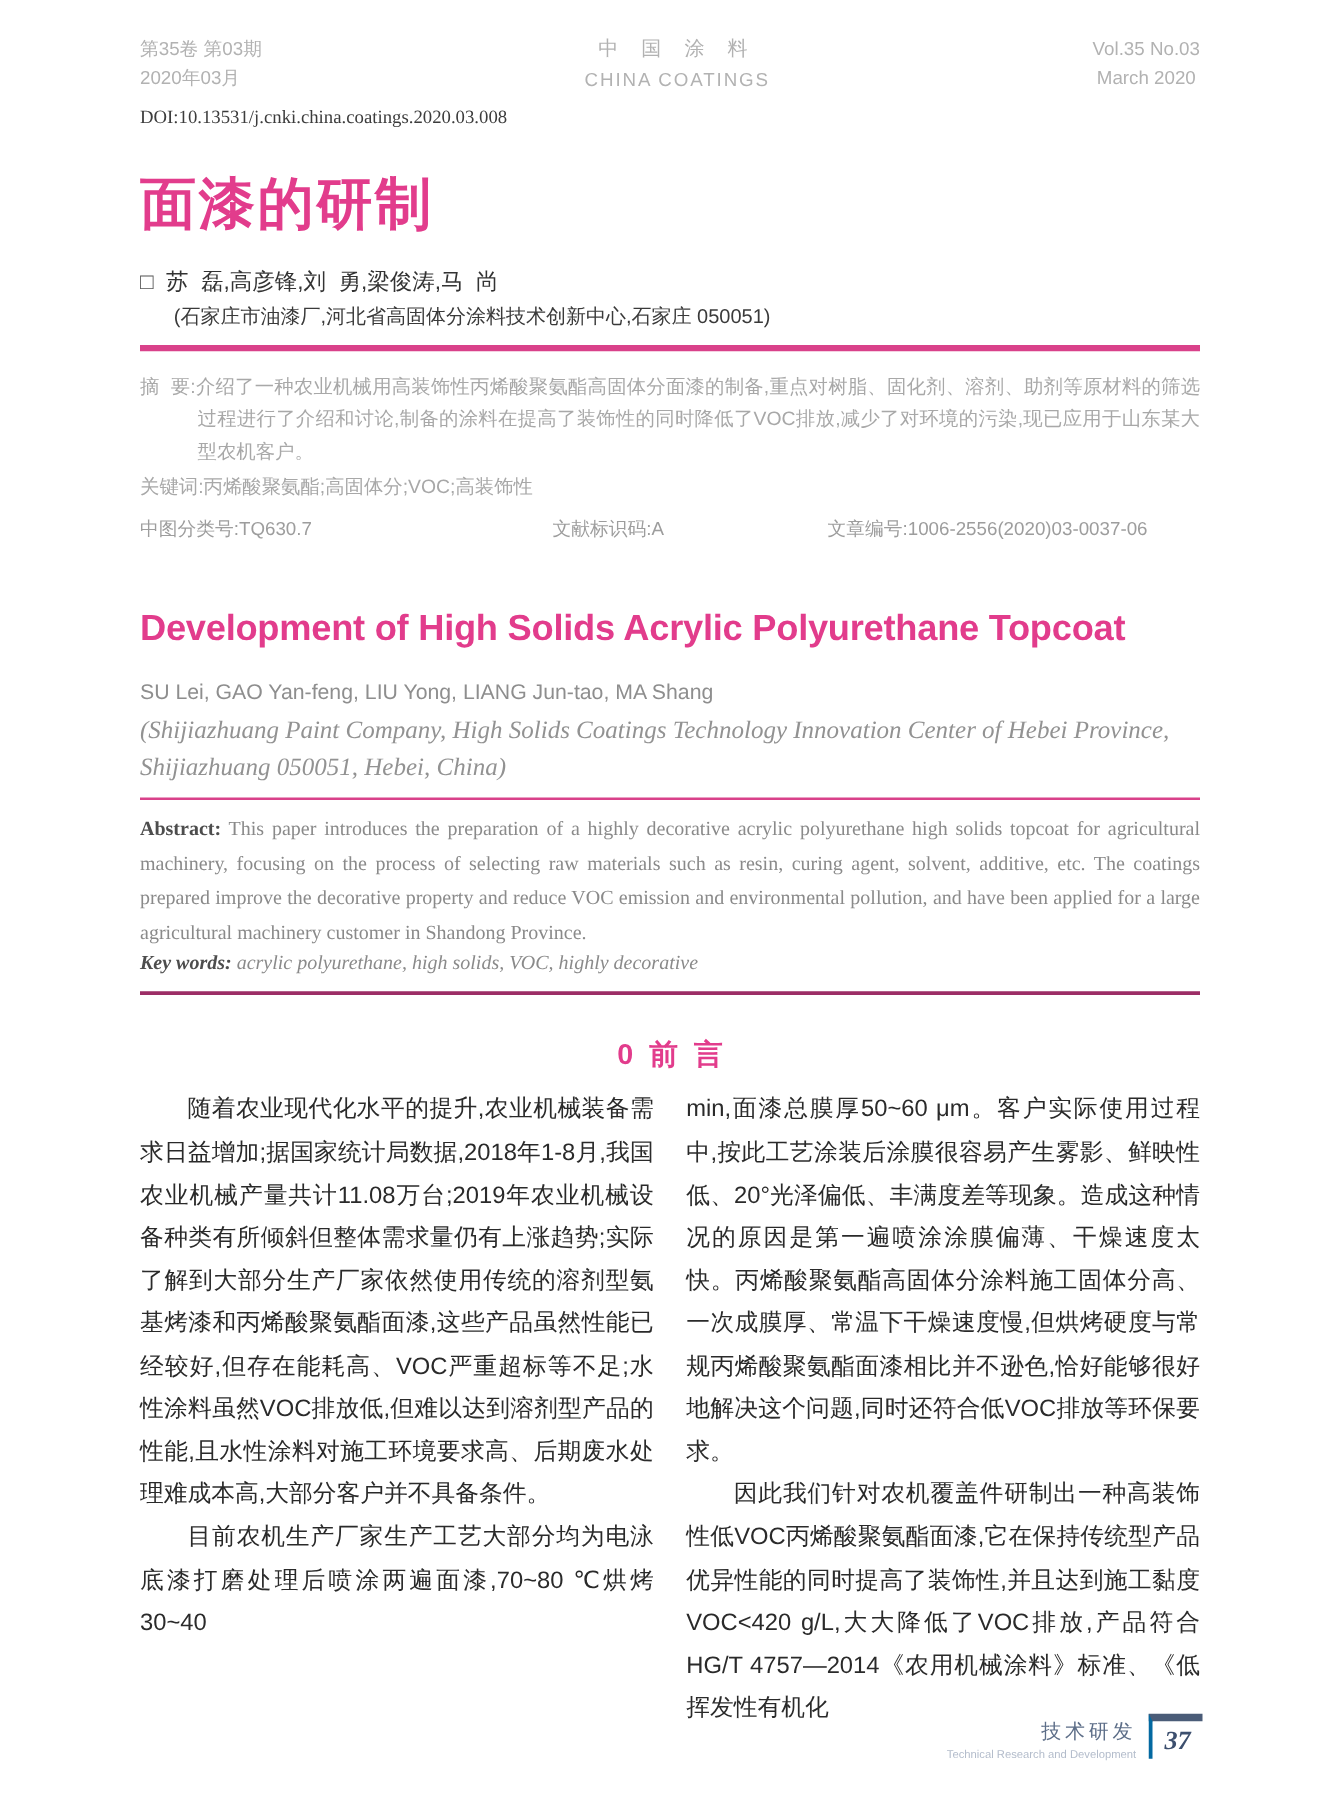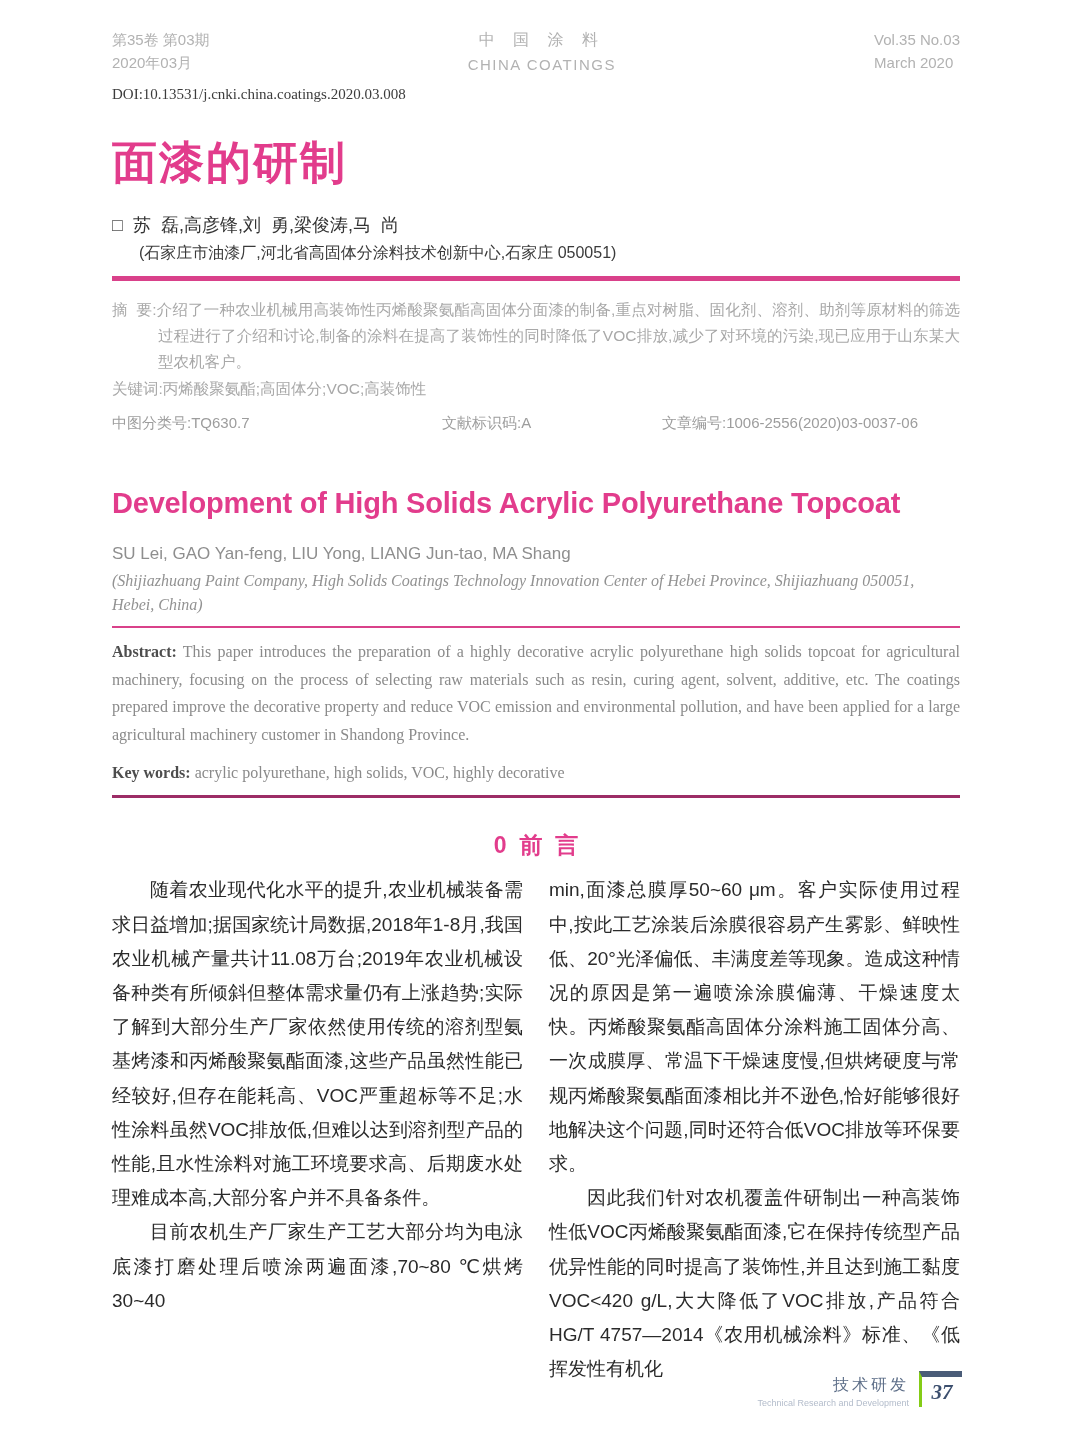--- a/index.html
+++ b/index.html
@@ -14,21 +14,21 @@
   html,body{margin:0;padding:0;background:#e9e9e9;}
   .page{
     position:relative;width:1072px;height:1444px;margin:0 auto;background:#ffffff;
     font-family:"Liberation Sans","DejaVu Sans",sans-serif;color:var(--ink);
     overflow:hidden;box-sizing:border-box;padding:28px 112px 0 112px;
   }
   
   .jheader{display:flex;justify-content:space-between;align-items:flex-start;
     color:#b2b2b2;font-size:15px;line-height:1.55;}
   .jheader .c{text-align:center;}
-  .jheader .r{text-align:left;}
+  .jheader .r{text-align:center;}
   .journal-cn{letter-spacing:7px;font-size:16px;}
   .journal-en{letter-spacing:1.5px;}
   .doi{margin-top:10px;font-family:"Liberation Serif","DejaVu Serif",serif;
     font-size:15px;color:#3c3c3c;}
   
   .cn-title{margin-top:30px;color:var(--accent-pink);font-weight:bold;
     font-size:45px;line-height:1.34;letter-spacing:2px;}
   .authors-cn{margin-top:20px;font-size:18px;color:#333;white-space:pre-wrap;}
   .author-marker{display:inline-block;margin-right:10px;color:#555;}
   .affil-cn{margin-top:6px;font-size:16px;color:#3a3a3a;padding-left:27px;}
@@ -37,43 +37,43 @@
   .abs-cn{margin-top:16px;color:var(--gray-light);font-size:15.5px;line-height:1.68;
     text-align:justify;padding-left:46px;text-indent:-46px;white-space:pre-wrap;}
   .kw-cn{margin-top:4px;color:var(--gray-light);font-size:15.5px;}
   .class-row{margin-top:14px;display:grid;grid-template-columns:330px 220px auto;
     color:#9d9d9d;font-size:15px;}
   
   .en-title{margin-top:48px;color:var(--accent-pink);font-weight:bold;
     font-size:29px;line-height:1.55;letter-spacing:-0.2px;}
   .authors-en{margin-top:18px;font-size:17px;color:var(--gray-mid);}
   .affil-en{margin-top:5px;font-family:"Liberation Serif","DejaVu Serif",serif;
-    font-style:italic;font-size:16px;color:#929292;line-height:1.5;}
+    font-style:italic;font-size:20px;color:#929292;line-height:1.5;}
   .rule-thin{margin-top:9px;height:2px;background:var(--rule-pink);}
   .abs-en{margin-top:10px;font-family:"Liberation Serif","DejaVu Serif",serif;
     font-size:16px;color:#8a8a8a;line-height:1.72;text-align:justify;}
   .abs-en b,.kw-en b{color:#4d4d4d;}
-  .kw-en{margin-top:16px;font-family:"Liberation Serif","DejaVu Serif",serif;
-    font-size:16px;color:#8a8a8a;}
+  .kw-en{margin-top:2px;font-family:"Liberation Serif","DejaVu Serif",serif;
+    font-size:16px;color:#8a8a8a;font-style:italic;}
   .rule-dark{margin-top:13px;height:3px;background:var(--rule-dark);}
   
   .sec-heading{margin-top:32px;color:var(--accent-pink);font-weight:bold;
     font-size:23px;white-space:pre;text-align:center;}
   .cols{margin-top:12px;display:flex;gap:26px;}
   .col{width:411px;font-size:19px;line-height:1.8;text-align:justify;color:var(--ink);}
   .col p{margin:0;text-indent:2em;}
   .col p.cont{text-indent:0;}
   
   .page-footer{position:absolute;right:110px;bottom:36px;display:flex;
     align-items:flex-start;gap:10px;}
   .footer-text{text-align:right;padding-top:4px;}
   .footer-cn{color:var(--footer-blue);font-size:16px;letter-spacing:3px;}
   .footer-en{color:#b3bccb;font-size:9px;margin-top:2px;}
   .page-num-box{width:40px;height:30px;border-top:6px solid #4a5c78;
-    border-left:3px solid #84cc16;display:flex;align-items:center;justify-content:center;
+    border-left:3px solid #0369a1;display:flex;align-items:center;justify-content:center;
     font-family:"Liberation Serif","DejaVu Serif",serif;font-style:italic;font-weight:bold;
     font-size:21px;color:#3c4f6e;}
 </style>
 </head>
 <body>
 
 <div class="page">
 
   <div class="jheader">
     <div class="l">

